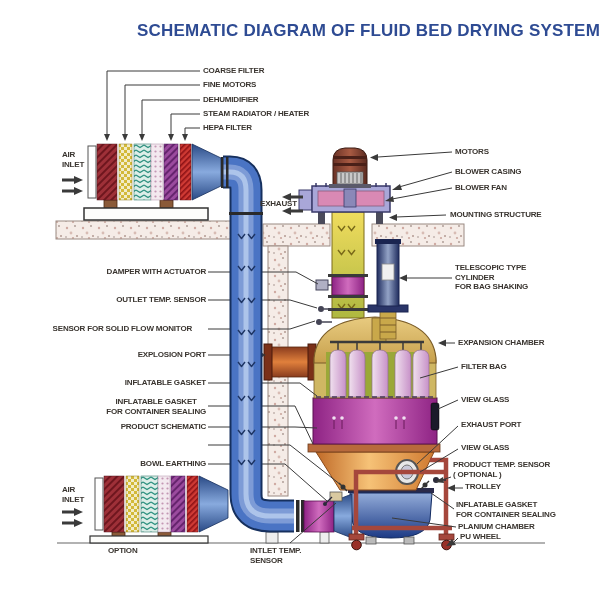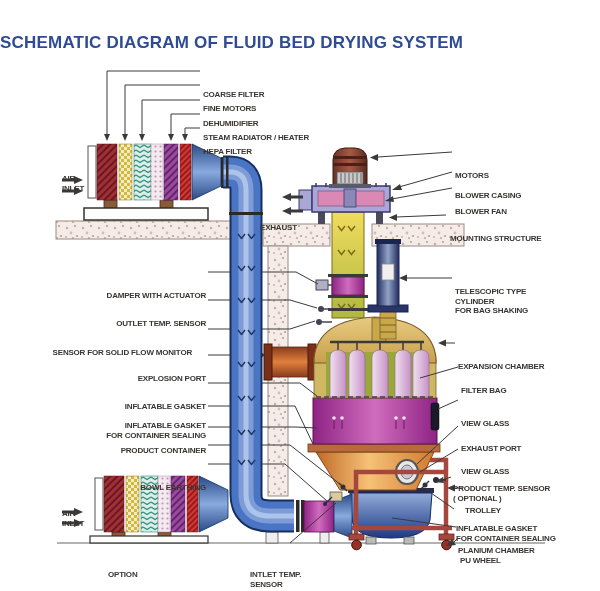--- a/index.html
+++ b/index.html
@@ -1,23 +1,23 @@
 <!DOCTYPE html>
 <html><head>
 <meta charset="utf-8">
 <style>
   html,body{margin:0;padding:0;background:#fff;}
   #page{position:relative;width:600px;height:591px;background:#fff;overflow:hidden;
         font-family:"Liberation Sans",sans-serif;}
   #diagram-svg{position:absolute;left:0;top:0;}
   .lbl{position:absolute;font-size:8px;font-weight:bold;color:#3a3530;
-       line-height:9.5px;white-space:pre-line;letter-spacing:-0.2px;z-index:5;margin-top:24px;}
-  .lbl-r{text-align:right;}
-  #title{position:absolute;left:0;right:0;top:21px;text-align:left;
-         font-size:17px;font-weight:bold;color:#2e4b93;letter-spacing:0.2px;z-index:5;margin-top:12px;}
+       line-height:9.5px;white-space:pre-line;letter-spacing:-0.2px;z-index:5;}
+  .lbl-r{text-align:center;}
+  #title{position:absolute;left:0;right:0;top:21px;text-align:right;
+         font-size:17px;font-weight:bold;color:#2e4b93;letter-spacing:0.2px;z-index:5;}
 </style>
 </head>
 <body>
 
 <div id="page">
 
 <div id="title">SCHEMATIC DIAGRAM OF FLUID BED DRYING SYSTEM</div>
 
 <svg id="diagram-svg" width="600" height="591" viewBox="0 0 600 591">
 <defs>
@@ -374,21 +374,21 @@
 <div class="lbl" style="left:458px;top:522px">PLANIUM CHAMBER</div>
 <div class="lbl" style="left:460px;top:532px">PU WHEEL</div>
 
 <div class="lbl lbl-r" style="right:394px;top:267px">DAMPER WITH ACTUATOR</div>
 <div class="lbl lbl-r" style="right:394px;top:295px">OUTLET TEMP. SENSOR</div>
 <div class="lbl lbl-r" style="right:408px;top:324px">SENSOR FOR SOLID FLOW MONITOR</div>
 <div class="lbl lbl-r" style="right:394px;top:350px">EXPLOSION PORT</div>
 <div class="lbl lbl-r" style="right:394px;top:378px">INFLATABLE GASKET</div>
 <div class="lbl lbl-r" style="right:394px;top:397px">INFLATABLE GASKET
 FOR CONTAINER SEALING</div>
-<div class="lbl lbl-r" style="right:394px;top:422px">PRODUCT CONTAINER</div>
+<div class="lbl lbl-r" style="right:394px;top:422px">PRODUCT SCHEMATIC</div>
 <div class="lbl lbl-r" style="right:394px;top:459px">BOWL EARTHING</div>
 
 <div class="lbl" style="left:62px;top:485px">AIR
 INLET</div>
 <div class="lbl" style="left:108px;top:546px">OPTION</div>
 <div class="lbl" style="left:250px;top:546px">INTLET TEMP.
 SENSOR</div>
 
 </div>
 

